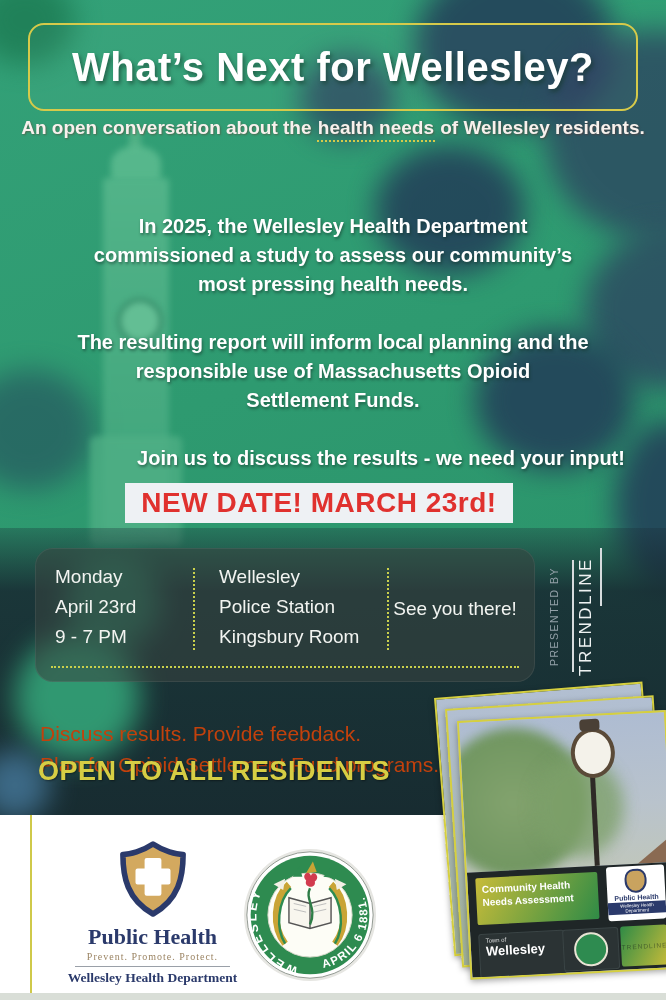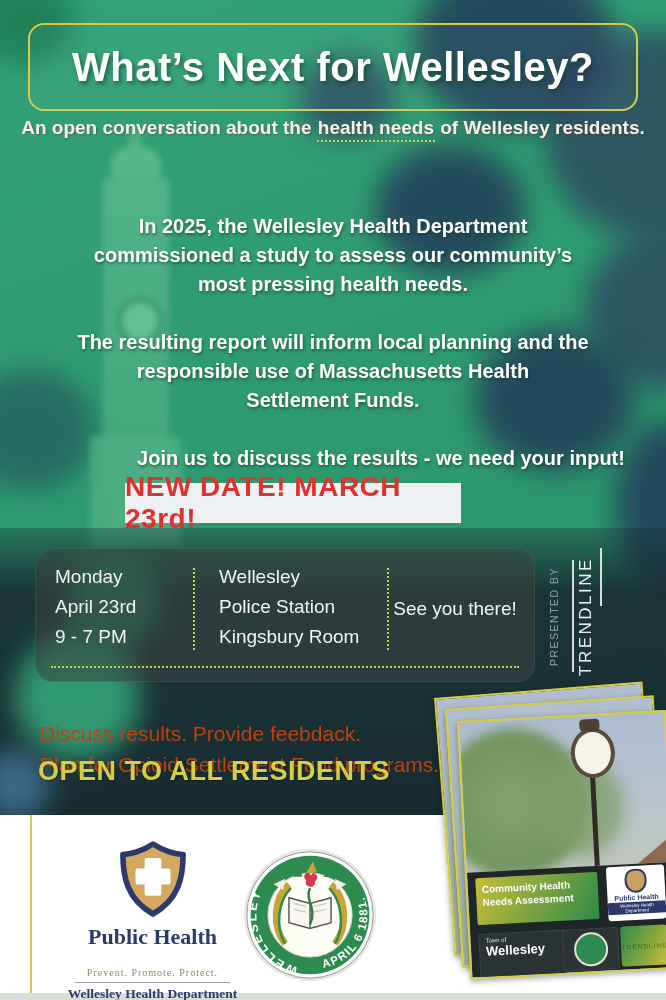--- a/index.html
+++ b/index.html
@@ -33,21 +33,21 @@
   .subtitle{position:absolute;left:0;top:117px;width:666px;text-align:center;font-size:19px;font-weight:bold;
             color:#f7f1ed;text-shadow:1px 1px 2px rgba(110,45,35,.45);}
   .subtitle .u{border-bottom:2px dotted #d6ca4a;padding:0 1px 2px 1px;}
 
   
   .para{position:absolute;left:0;width:666px;text-align:center;color:#ffffff;font-weight:bold;
         font-size:20px;line-height:29px;text-shadow:1px 2px 3px rgba(18,48,38,.55);}
   .para1{top:212px;} .para2{top:328px;} .para3{top:444px;padding-left:48px;}
 
   
-  .banner{position:absolute;left:125px;top:483px;width:336px;height:40px;background:#eef1f4;
+  .banner{position:absolute;left:125px;top:483px;width:388px;height:40px;background:#eef1f4;
           display:flex;align-items:center;justify-content:center;
           font-size:28px;font-weight:bold;color:#e0312e;letter-spacing:.5px;}
 
   
   .event-box{position:absolute;left:35px;top:548px;width:500px;height:134px;border-radius:18px;
              background:rgba(56,68,63,.55);box-shadow:inset 0 0 0 1px rgba(255,255,255,.07);}
   .event-cols{position:absolute;left:20px;top:14px;right:14px;height:94px;display:flex;}
   .ev-col{color:#f2f4f1;font-size:19px;line-height:30px;}
   .ev-when{width:138px;}
   .ev-sep{border-left:2px dotted #c9d04c;height:82px;align-self:center;}
@@ -68,21 +68,21 @@
   .open-line{position:absolute;left:38px;top:756px;font-size:27px;font-weight:bold;color:#d6ce44;letter-spacing:.5px;
              text-shadow:1px 1px 2px rgba(0,0,0,.4);}
 
   
   .footer{position:absolute;left:0;top:815px;width:666px;height:185px;background:#ffffff;}
   .footer-left-line{position:absolute;left:30px;top:815px;width:2px;height:178px;background:#cfc94a;}
   .bottom-strip{position:absolute;left:0;top:993px;width:666px;height:7px;background:#d9ded7;}
 
   .ph-logo{position:absolute;left:65px;top:840px;width:175px;text-align:center;font-family:"Liberation Serif",serif;}
   .ph-name{font-size:22px;font-weight:bold;color:#2b3a6b;margin-top:2px;}
-  .ph-tag{font-size:10px;letter-spacing:1px;color:#9b8463;margin-top:17px;}
+  .ph-tag{font-size:10px;letter-spacing:1px;color:#9b8463;margin-top:1px;}
   .ph-div{border-top:1px solid #9aa0a8;margin:4px 10px 3px 10px;}
   .ph-dept{font-size:13.5px;font-weight:bold;color:#2b3a6b;}
 
   .seal{position:absolute;left:243px;top:848px;}
 
   
   .cover{position:absolute;width:205px;height:255px;border:2px solid #d5cf3f;overflow:hidden;
          transform:rotate(-3deg);transform-origin:top left;background:#b9c3cf;
          box-shadow:0 2px 6px rgba(0,0,0,.35);}
   .cover.back{background:linear-gradient(#b2bfd2,#9fb096);}
@@ -150,21 +150,21 @@
   </div>
   <div class="subtitle"><span>An open conversation about the </span><span class="u">health needs</span><span> of Wellesley residents.</span></div>
 
   <div class="para para1">
     <div>In 2025, the Wellesley Health Department</div>
     <div>commissioned a study to assess our community’s</div>
     <div>most pressing health needs.</div>
   </div>
   <div class="para para2">
     <div>The resulting report will inform local planning and the</div>
-    <div>responsible use of Massachusetts Health</div>
+    <div>responsible use of Massachusetts Opioid</div>
     <div>Settlement Funds.</div>
   </div>
   <div class="para para3">Join us to discuss the results - we need your input!</div>
 
   <div class="banner">NEW DATE! MARCH 23rd!</div>
 
   <div class="event-box">
     <div class="event-cols">
       <div class="ev-col ev-when">
         <div>Monday</div>

